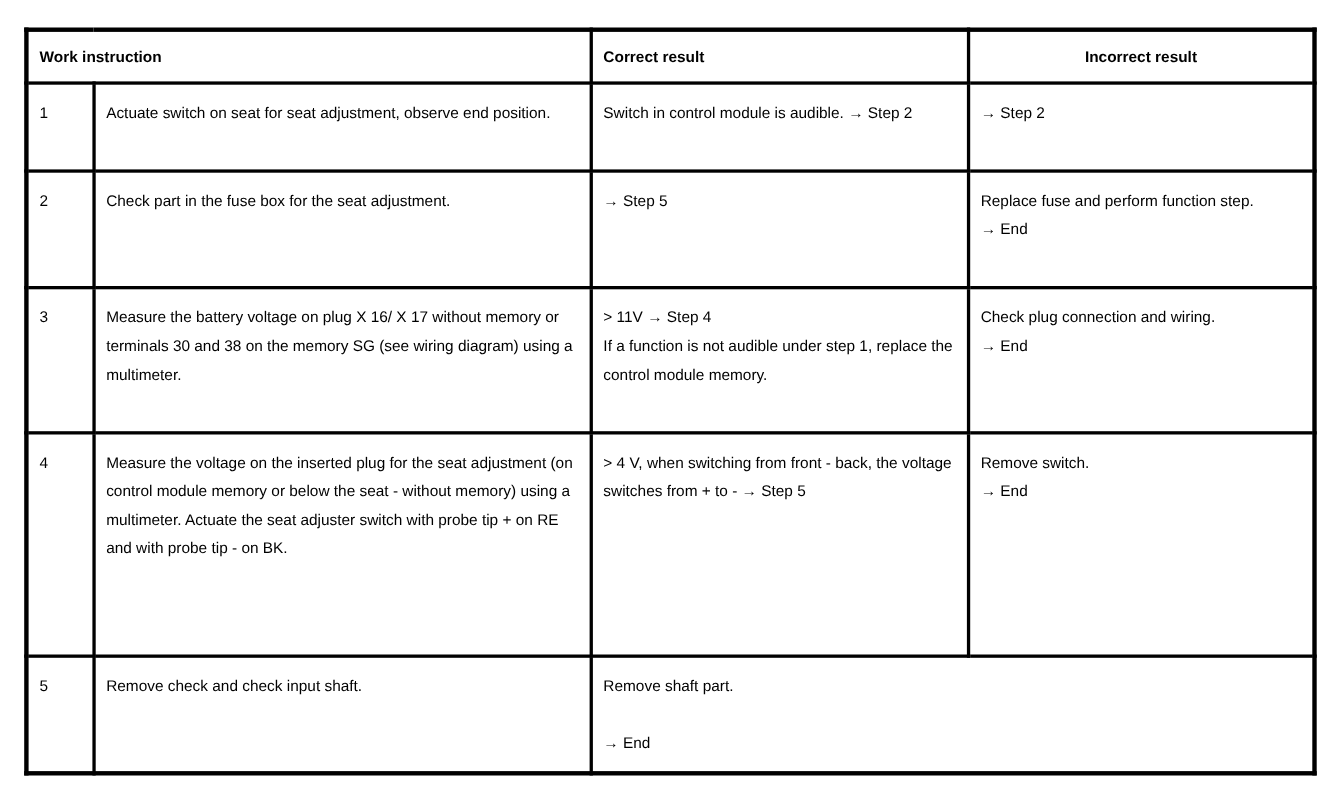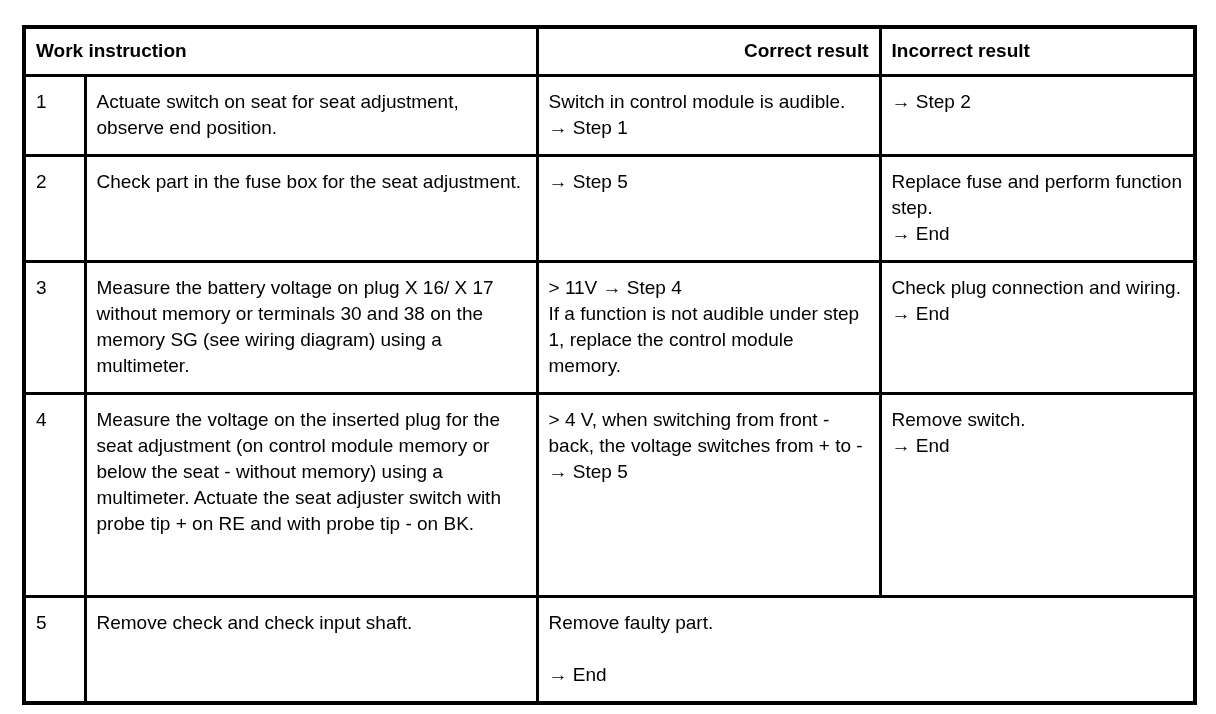--- a/index.html
+++ b/index.html
@@ -23,38 +23,38 @@
     top: 25px;
     width: 1171px;
     border-collapse: collapse;
     table-layout: fixed;
     background: #ffffff;
     border: 4px solid #000000;
   }
   table.work-table th,
   table.work-table td {
     border: 3px solid #000000;
-    font-size: 19px;
+    font-size: 14px;
     line-height: 26px;
     vertical-align: top;
     padding: 12px 10px 10px 10px;
     white-space: pre-line;
     overflow: hidden;
     word-wrap: break-word;
   }
   table.work-table th {
     font-weight: bold;
     vertical-align: middle;
     white-space: normal;
     padding-top: 6px;
     padding-bottom: 6px;
   }
   th.hdr-work { text-align: left; }
-  th.hdr-correct { text-align: right; }
-  th.hdr-incorrect { text-align: left; }
+  th.hdr-correct { text-align: left; }
+  th.hdr-incorrect { text-align: center; }
   tr.hdr-row { height: 48px; }
   tr.row-1 { height: 80px; }
   tr.row-2 { height: 106px; }
   tr.row-3 { height: 132px; }
   tr.row-4 { height: 203px; }
   tr.row-5 { height: 107px; }
   td.step-cell { text-align: left; }
 </style>
 </head>
 <body>
@@ -70,21 +70,21 @@
     <tbody>
       <tr class="hdr-row">
         <th class="hdr-work" colspan="2">Work instruction</th>
         <th class="hdr-correct">Correct result</th>
         <th class="hdr-incorrect">Incorrect result</th>
       </tr>
 
       <tr class="row-1">
         <td class="step-cell">1</td>
         <td>Actuate switch on seat for seat adjustment, observe end position.</td>
-        <td>Switch in control module is audible. → Step 1</td>
+        <td>Switch in control module is audible. → Step 2</td>
         <td>→ Step 2</td>
       </tr>
 
       <tr class="row-2">
         <td class="step-cell">2</td>
         <td>Check part in the fuse box for the seat adjustment.</td>
         <td>→ Step 5</td>
         <td>Replace fuse and perform function step.
 → End</td>
       </tr>
@@ -102,19 +102,19 @@
         <td class="step-cell">4</td>
         <td>Measure the voltage on the inserted plug for the seat adjustment (on control module memory or below the seat - without memory) using a multimeter. Actuate the seat adjuster switch with probe tip + on RE and with probe tip - on BK.</td>
         <td>&gt; 4 V, when switching from front - back, the voltage switches from + to - → Step 5</td>
         <td>Remove switch.
 → End</td>
       </tr>
 
       <tr class="row-5">
         <td class="step-cell">5</td>
         <td>Remove check and check input shaft.</td>
-        <td colspan="2">Remove faulty part.
+        <td colspan="2">Remove shaft part.
 
 → End</td>
       </tr>
     </tbody>
   </table>
 </div>
 
 </body></html>

